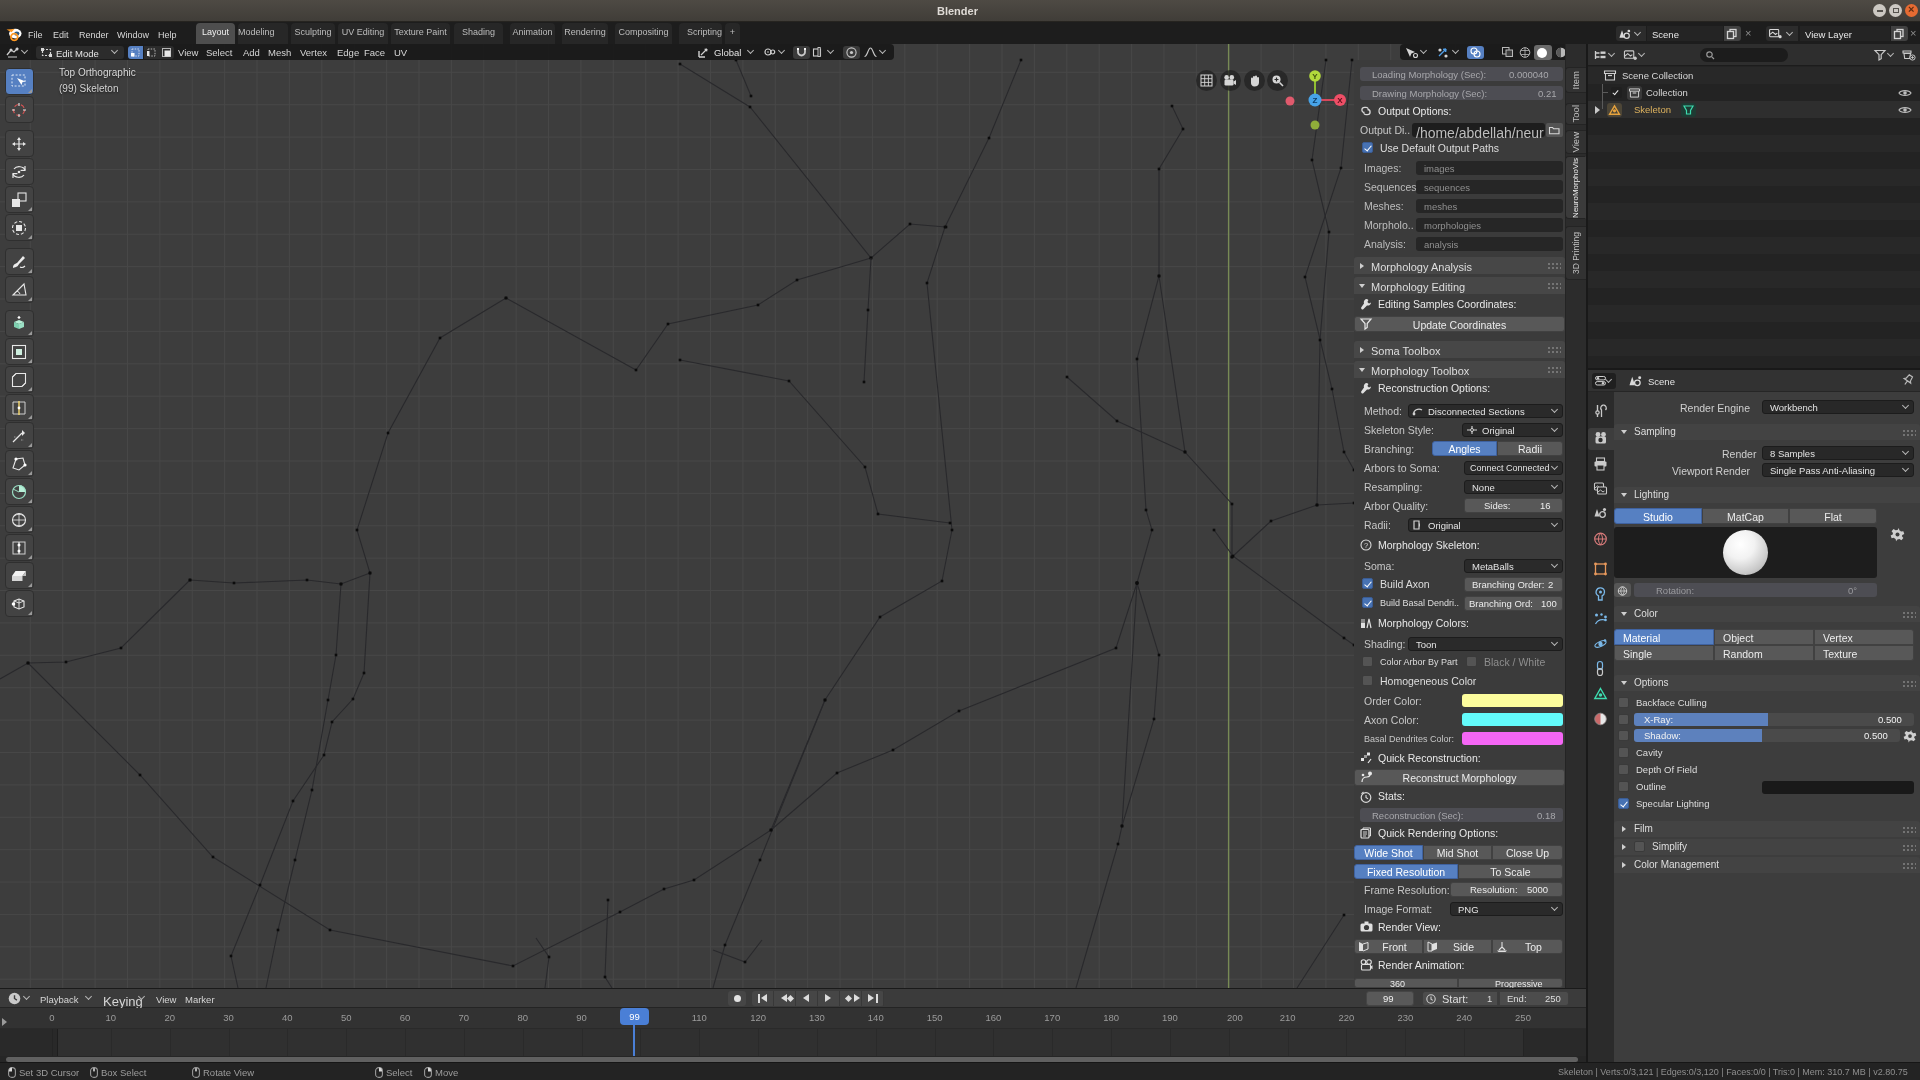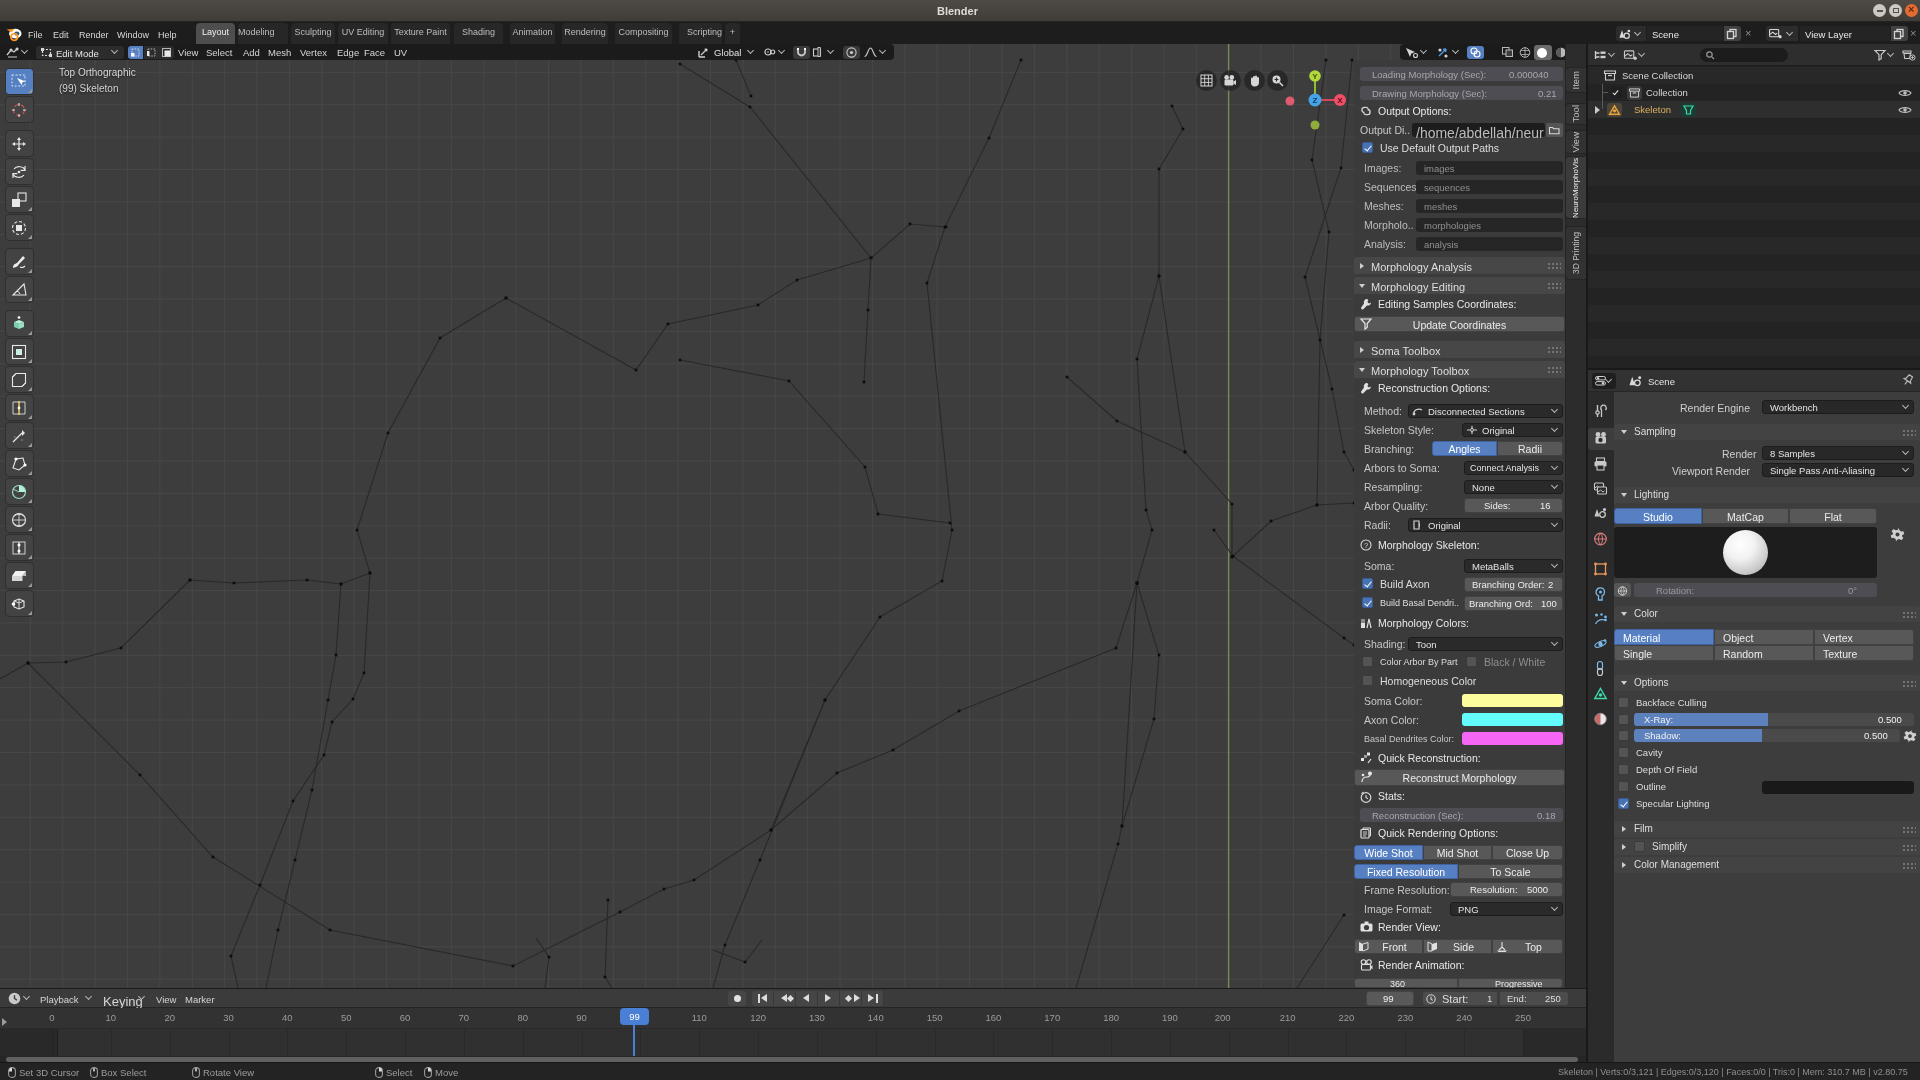--- a/index.html
+++ b/index.html
@@ -625,21 +625,21 @@
 <div class="txt" style="left:1482px;top:425px;color:#e4e4e4;font-size:9.5px">Original</div>
 <svg class="a" style="left:1466px;top:425px" width="12" height="10" viewBox="0 0 12 10">
     <path d="M1 5 h3 M8 5 h3 M6 1 v3 M6 9 v-3" stroke="#d0d0d0" stroke-width="1.2"></path>
     <circle cx="6" cy="5" r="1.5" fill="none" stroke="#d0d0d0"></circle>
   </svg>
 <div class="lbl" style="left:1364px;top:442px">Branching:</div>
 <div class="bbtn" style="left:1432px;top:441px;width:65px;border-radius:3px 0 0 3px">Angles</div>
 <div class="btn" style="left:1497px;top:441px;width:66px;border-radius:0 3px 3px 0">Radii</div>
 <div class="lbl" style="left:1364px;top:461px">Arbors to Soma:</div>
 <div class="drop v" style="left:1464px;top:461px;width:99px"></div>
-<div class="txt" style="left:1470px;top:463px;color:#e4e4e4;font-size:9px">Connect Analysis</div>
+<div class="txt" style="left:1470px;top:463px;color:#e4e4e4;font-size:9px">Connect Connected</div>
 <div class="lbl" style="left:1364px;top:480px">Resampling:</div>
 <div class="drop v" style="left:1464px;top:480px;width:99px"></div>
 <div class="txt" style="left:1472px;top:482px;color:#e4e4e4;font-size:9.5px">None</div>
 <div class="lbl" style="left:1364px;top:499px">Arbor Quality:</div>
 <div class="btn" style="left:1464px;top:498px;width:99px;height:15px"></div>
 <div class="txt" style="left:1484px;top:500px;color:#ececec;font-size:9.5px">Sides:</div>
 <div class="txt" style="left:1540px;top:500px;color:#ececec;font-size:9.5px">16</div>
 <div class="lbl" style="left:1364px;top:518px">Radii:</div>
 <div class="drop v" style="left:1408px;top:518px;width:155px"></div>
 <div class="txt" style="left:1428px;top:520px;color:#e4e4e4;font-size:9.5px">Original</div>
@@ -673,21 +673,21 @@
 <div class="wlbl" style="left:1378px;top:616px">Morphology Colors:</div>
 <div class="lbl" style="left:1364px;top:637px">Shading:</div>
 <div class="drop v" style="left:1408px;top:637px;width:155px"></div>
 <div class="txt" style="left:1416px;top:639px;color:#e4e4e4;font-size:9.5px">Toon</div>
 <div class="chk" style="left:1362px;top:656px"></div>
 <div class="wlbl" style="left:1380px;top:655px;color:#dedede;font-size:9px">Color Arbor By Part</div>
 <div class="chk" style="left:1466px;top:656px"></div>
 <div class="lbl" style="left:1484px;top:655px;color:#8e8e8e">Black / White</div>
 <div class="chk" style="left:1362px;top:675px"></div>
 <div class="wlbl" style="left:1380px;top:674px;color:#dedede">Homogeneous Color</div>
-<div class="lbl" style="left:1364px;top:694px">Soma Color:</div>
+<div class="lbl" style="left:1364px;top:694px">Order Color:</div>
 <div class="a" style="left:1462px;top:694px;width:101px;height:13px;border-radius:3px;background:#fdfd9d"></div>
 <div class="lbl" style="left:1364px;top:713px">Axon Color:</div>
 <div class="a" style="left:1462px;top:713px;width:101px;height:13px;border-radius:3px;background:#63fbfb"></div>
 <div class="lbl" style="left:1364px;top:732px;font-size:9px">Basal Dendrites  Color:</div>
 <div class="a" style="left:1462px;top:732px;width:101px;height:13px;border-radius:3px;background:#f566f5"></div>
 <svg class="a" style="left:1360px;top:752px" width="12" height="12" viewBox="0 0 12 12">
     <rect x="1" y="6" width="3" height="3" fill="#e8e8e8"></rect>
     <rect x="4" y="3" width="3" height="3" fill="#9a9a9a"></rect>
     <rect x="7" y="0.5" width="3" height="3" fill="#e8e8e8"></rect>
     <path d="M8 11 L11 7" stroke="#e8e8e8" stroke-width="1.2"></path>
@@ -1085,21 +1085,21 @@
 <div class="txt" style="left:626.4000000000001px;top:1012px;width:28px;text-align:center;color:#9b9b9b;font-size:9.5px">100</div>
 <div class="txt" style="left:685.24px;top:1012px;width:28px;text-align:center;color:#9b9b9b;font-size:9.5px">110</div>
 <div class="txt" style="left:744.08px;top:1012px;width:28px;text-align:center;color:#9b9b9b;font-size:9.5px">120</div>
 <div class="txt" style="left:802.9200000000001px;top:1012px;width:28px;text-align:center;color:#9b9b9b;font-size:9.5px">130</div>
 <div class="txt" style="left:861.76px;top:1012px;width:28px;text-align:center;color:#9b9b9b;font-size:9.5px">140</div>
 <div class="txt" style="left:920.6px;top:1012px;width:28px;text-align:center;color:#9b9b9b;font-size:9.5px">150</div>
 <div class="txt" style="left:979.44px;top:1012px;width:28px;text-align:center;color:#9b9b9b;font-size:9.5px">160</div>
 <div class="txt" style="left:1038.2800000000002px;top:1012px;width:28px;text-align:center;color:#9b9b9b;font-size:9.5px">170</div>
 <div class="txt" style="left:1097.1200000000001px;top:1012px;width:28px;text-align:center;color:#9b9b9b;font-size:9.5px">180</div>
 <div class="txt" style="left:1155.96px;top:1012px;width:28px;text-align:center;color:#9b9b9b;font-size:9.5px">190</div>
-<div class="txt" style="left:1214.8000000000002px;top:1012px;width:28px;text-align:left;color:#9b9b9b;font-size:9.5px">200</div>
+<div class="txt" style="left:1214.8000000000002px;top:1012px;width:28px;text-align:right;color:#9b9b9b;font-size:9.5px">200</div>
 <div class="txt" style="left:1273.64px;top:1012px;width:28px;text-align:center;color:#9b9b9b;font-size:9.5px">210</div>
 <div class="txt" style="left:1332.48px;top:1012px;width:28px;text-align:center;color:#9b9b9b;font-size:9.5px">220</div>
 <div class="txt" style="left:1391.3200000000002px;top:1012px;width:28px;text-align:center;color:#9b9b9b;font-size:9.5px">230</div>
 <div class="txt" style="left:1450.16px;top:1012px;width:28px;text-align:center;color:#9b9b9b;font-size:9.5px">240</div>
 <div class="txt" style="left:1509.0px;top:1012px;width:28px;text-align:center;color:#9b9b9b;font-size:9.5px">250</div>
 <div class="a" style="left:52.0px;top:1029px;width:1px;height:27px;background:#2a2a2a"></div>
 <div class="a" style="left:110.84px;top:1029px;width:1px;height:27px;background:#2a2a2a"></div>
 <div class="a" style="left:169.68px;top:1029px;width:1px;height:27px;background:#2a2a2a"></div>
 <div class="a" style="left:228.52px;top:1029px;width:1px;height:27px;background:#2a2a2a"></div>
 <div class="a" style="left:287.36px;top:1029px;width:1px;height:27px;background:#2a2a2a"></div>

